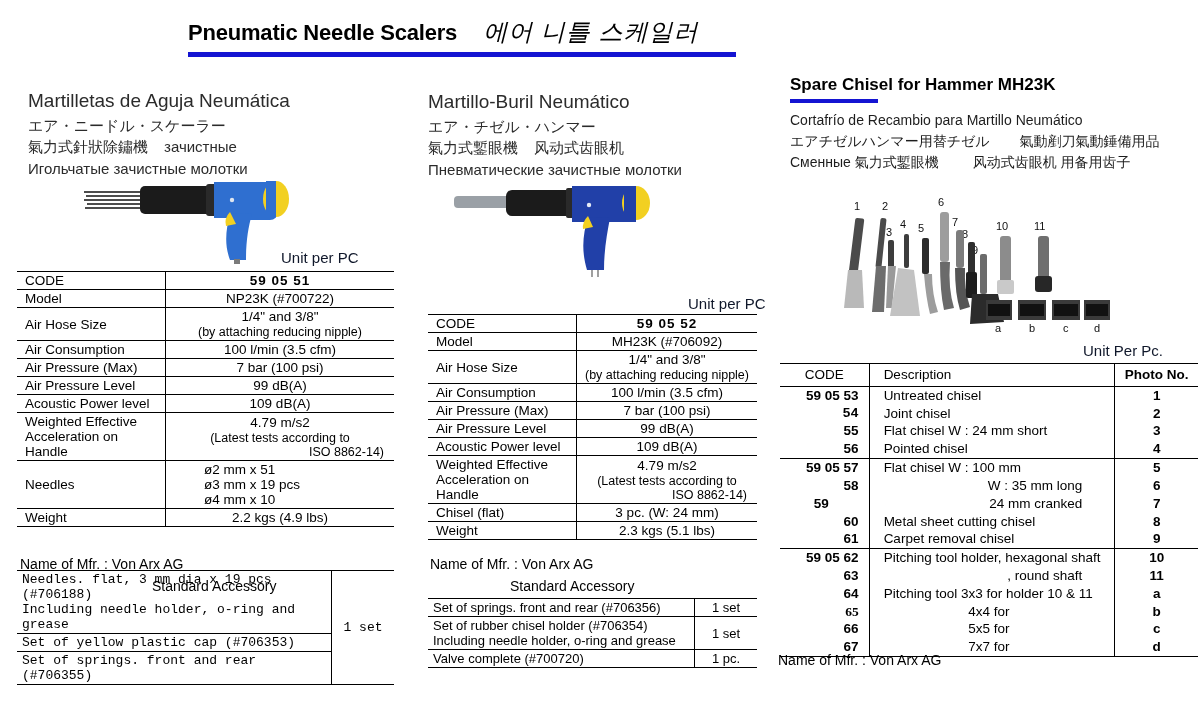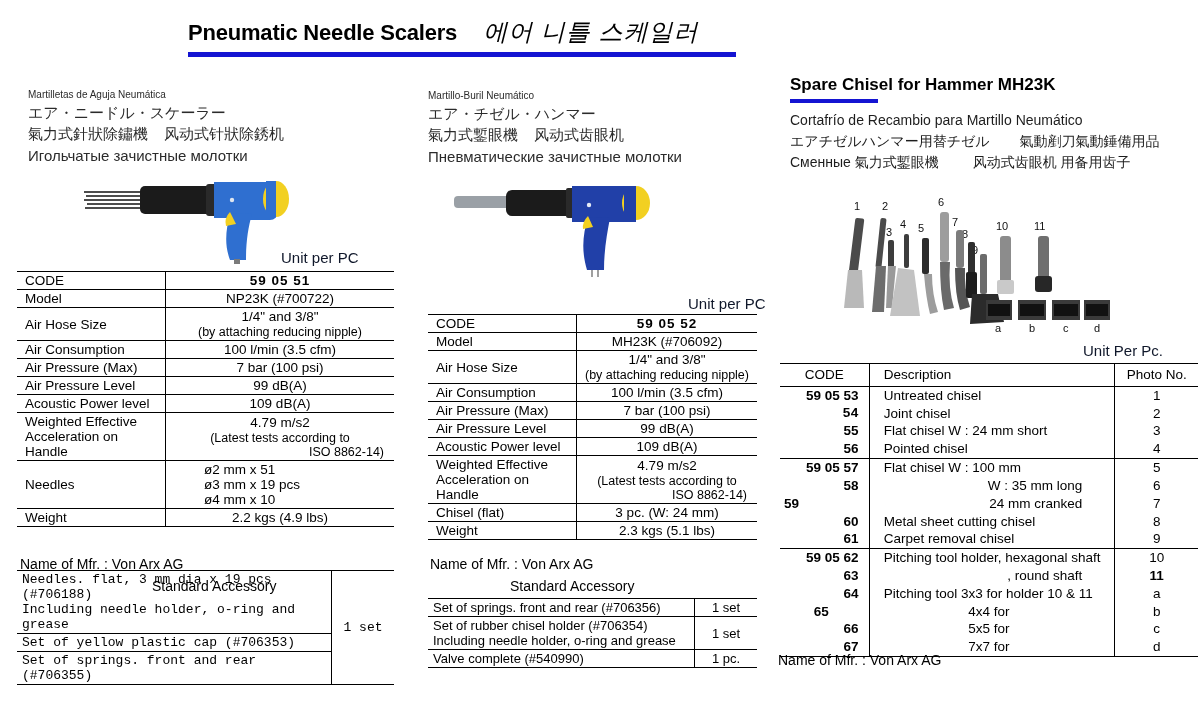--- a/index.html
+++ b/index.html
@@ -15,21 +15,21 @@
 
   
   .title-block{position:absolute;left:188px;top:16px;width:548px;}
   .title-row{display:flex;align-items:baseline;gap:26px;white-space:nowrap;}
   .title-en{font-size:22px;font-weight:bold;letter-spacing:-0.2px;}
   .title-ko{font-size:24px;font-weight:normal;font-style:italic;letter-spacing:1px;}
   .title-rule{margin-top:4px;height:5px;background:#1414d2;width:548px;}
 
   
   .sub-head{position:absolute;font-size:14.5px;color:#2b2b2b;line-height:1.42;white-space:nowrap;}
-  .sub-head .l1{font-size:10px;}
+  .sub-head .l1{font-size:19px;}
   .sub-head .cjk{font-size:15px;}
   .sub-head .ru{font-size:15px;}
   .gapspan{display:inline-block;width:16px;}
 
   
   .rc-title{position:absolute;left:790px;top:75px;font-size:17px;font-weight:bold;white-space:nowrap;}
   .rc-rule{position:absolute;left:790px;top:99px;width:88px;height:4px;background:#1414d2;}
   .rc-sub{position:absolute;left:790px;top:110px;font-size:14px;line-height:1.5;color:#1d1d1d;white-space:nowrap;}
 
   
@@ -53,21 +53,21 @@
   table.acc{position:absolute;border-collapse:collapse;font-size:13px;}
   table.acc td{border-top:1.3px solid #000;border-bottom:1.3px solid #000;padding:1px 5px;vertical-align:middle;}
   table.acc td.desc{border-right:1.3px solid #000;text-align:left;}
   table.acc td.qty{text-align:center;width:52px;}
 
   
   table.chis{position:absolute;left:780px;top:363px;border-collapse:collapse;font-size:13.5px;}
   table.chis td,table.chis th{padding:0 4px;vertical-align:middle;line-height:1.32;}
   table.chis .cCODE{width:75px;text-align:center;border-right:1.6px solid #000;font-weight:bold;}
   table.chis .cDESC{width:228px;text-align:left;padding-left:14px;border-right:1.6px solid #000;}
-  table.chis .cPHOTO{width:75px;text-align:center;}
+  table.chis .cPHOTO{width:75px;text-align:center;font-weight:bold;}
   table.chis thead td{border-top:1.6px solid #000;border-bottom:1.6px solid #000;font-weight:normal;text-align:center;padding:2px 4px;}
   table.chis thead .cCODE{font-weight:normal;}
   table.chis tbody.grp td{border-bottom:1.6px solid #000;}
   table.chis tbody.grp tr:not(:last-child) td{border-bottom:none;}
   table.chis .rightish{display:block;text-align:right;padding-right:28px;}
   table.chis .centerish{display:block;text-align:center;padding-right:16px;}
 
   
   .photo{position:absolute;}
   .photo svg{display:block;}
@@ -81,21 +81,21 @@
     <div class="title-row">
       <span class="title-en">Pneumatic Needle Scalers</span>
       <span class="title-ko">에어 니틀 스케일러</span>
     </div>
     <div class="title-rule"></div>
   </div>
 
   <div class="sub-head" style="left:28px;top:88px;">
     <div class="l1">Martilletas de Aguja Neumática</div>
     <div class="cjk">エア・ニードル・スケーラー</div>
-    <div class="cjk"><span>氣力式針狀除鏽機</span><span class="gapspan"></span><span>风动式针狀除銹机</span></div>
+    <div class="cjk"><span>氣力式針狀除鏽機</span><span class="gapspan"></span><span>зачистные</span></div>
     <div class="ru">Игольчатые зачистные молотки</div>
   </div>
 
   <div class="photo" style="left:80px;top:168px;">
     <svg width="260" height="100" viewBox="0 0 260 100">
       <g stroke="#111" stroke-width="1.6">
         <line x1="4" y1="24" x2="62" y2="24"></line>
           <line x1="6" y1="28" x2="62" y2="28"></line>
         <line x1="4" y1="32" x2="62" y2="32"></line>
           <line x1="7" y1="36" x2="62" y2="36"></line>
@@ -259,21 +259,21 @@
     <tbody>
         <tr>
           <td class="desc">Set of springs. front and rear (#706356)</td>
           <td class="qty">1 set</td>
         </tr>
         <tr>
           <td class="desc">Set of rubber chisel holder (#706354)<br>Including needle holder, o-ring and grease</td>
           <td class="qty">1 set</td>
         </tr>
         <tr>
-          <td class="desc">Valve complete (#540990)</td>
+          <td class="desc">Valve complete (#700720)</td>
           <td class="qty">1 pc.</td>
         </tr>
       </tbody>
   </table>
 
   <div class="rc-title">Spare Chisel for Hammer MH23K</div>
   <div class="rc-rule"></div>
   <div class="rc-sub">
     <div>Cortafrío de Recambio para Martillo Neumático</div>
     <div><span>エアチゼルハンマー用替チゼル</span><span class="gapspan" style="width:30px"></span><span>氣動剷刀氣動錘備用品</span></div>
@@ -377,21 +377,21 @@
           <td class="cPHOTO">5</td>
         </tr>
         <tr>
           <td class="cCODE" style="text-align: right; padding-right: 10px;">58</td>
           <td class="cDESC">
             <span class="rightish">W : 35 mm long</span>
           </td>
           <td class="cPHOTO">6</td>
         </tr>
         <tr>
-          <td class="cCODE" style="text-align: left; padding-right: 10px;">59</td>
+          <td class="cCODE" style="text-align: center; padding-right: 10px;">59</td>
           <td class="cDESC">
             <span class="rightish">24 mm cranked</span>
           </td>
           <td class="cPHOTO">7</td>
         </tr>
         <tr>
           <td class="cCODE" style="text-align: right; padding-right: 10px;">60</td>
           <td class="cDESC">Metal sheet cutting chisel</td>
           <td class="cPHOTO">8</td>
         </tr>
@@ -413,21 +413,21 @@
             <span class="rightish">, round shaft</span>
           </td>
           <td class="cPHOTO" style="font-weight: bold;">11</td>
         </tr>
         <tr>
           <td class="cCODE" style="text-align: right; padding-right: 10px;">64</td>
           <td class="cDESC">Pitching tool  3x3 for holder 10 &amp; 11</td>
           <td class="cPHOTO">a</td>
         </tr>
         <tr>
-          <td class="cCODE" style="text-align: center; padding-right: 10px;">65</td>
+          <td class="cCODE" style="text-align: right; padding-right: 10px; font-family: Liberation Serif, serif;">65</td>
           <td class="cDESC">
             <span class="centerish">4x4 for</span>
           </td>
           <td class="cPHOTO">b</td>
         </tr>
         <tr>
           <td class="cCODE" style="text-align: right; padding-right: 10px;">66</td>
           <td class="cDESC">
             <span class="centerish">5x5 for</span>
           </td>

